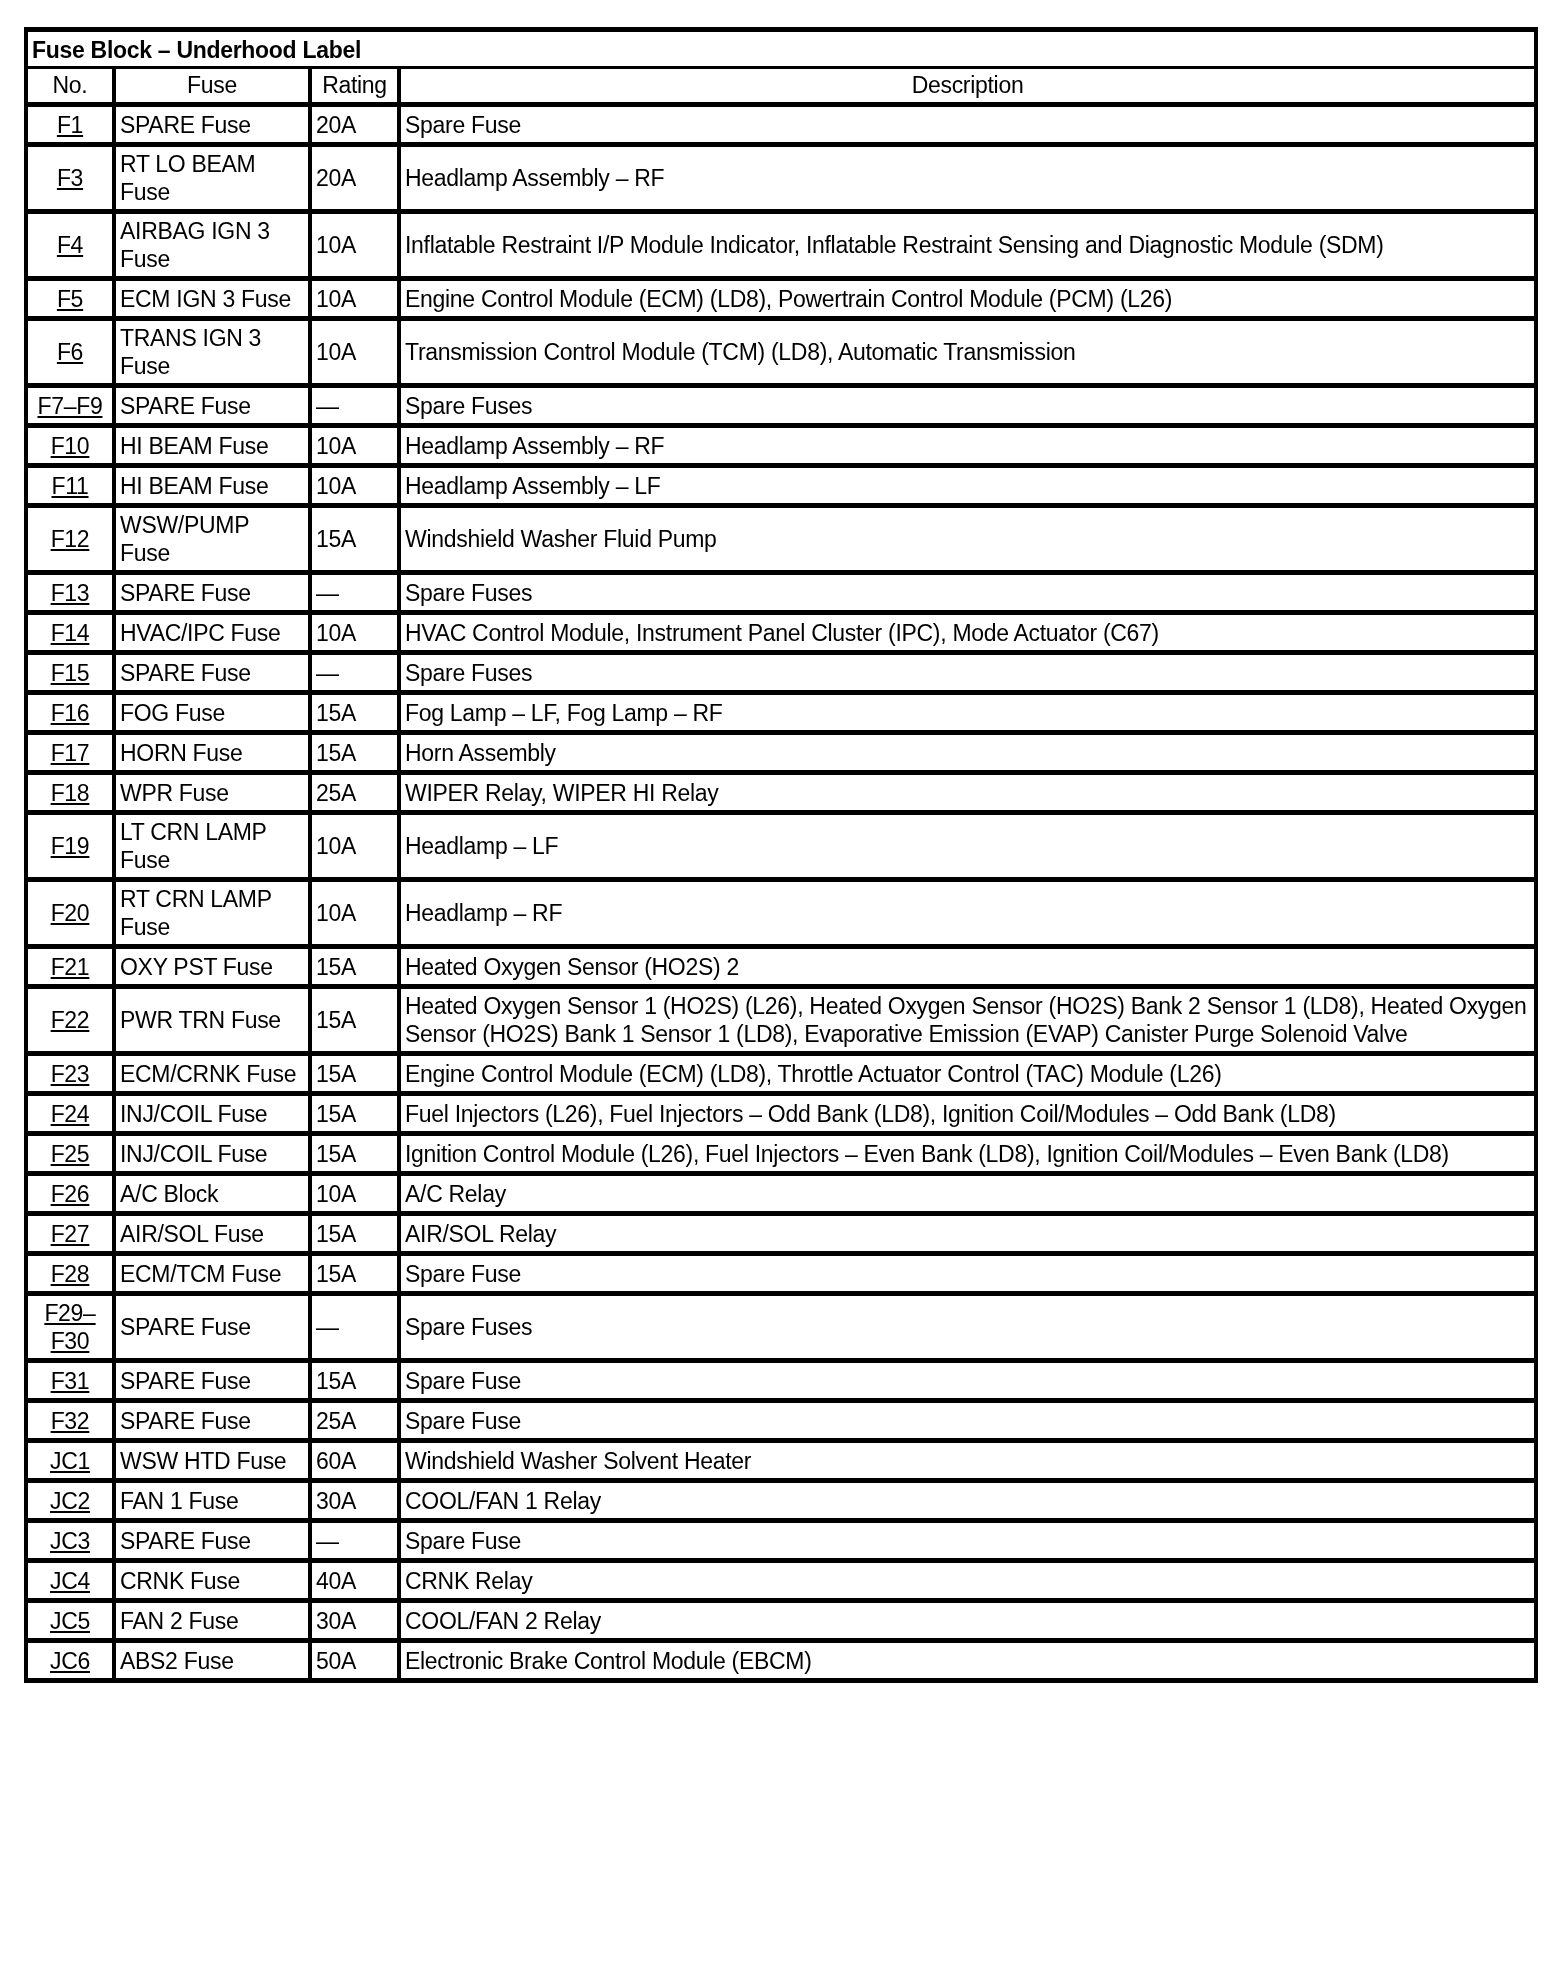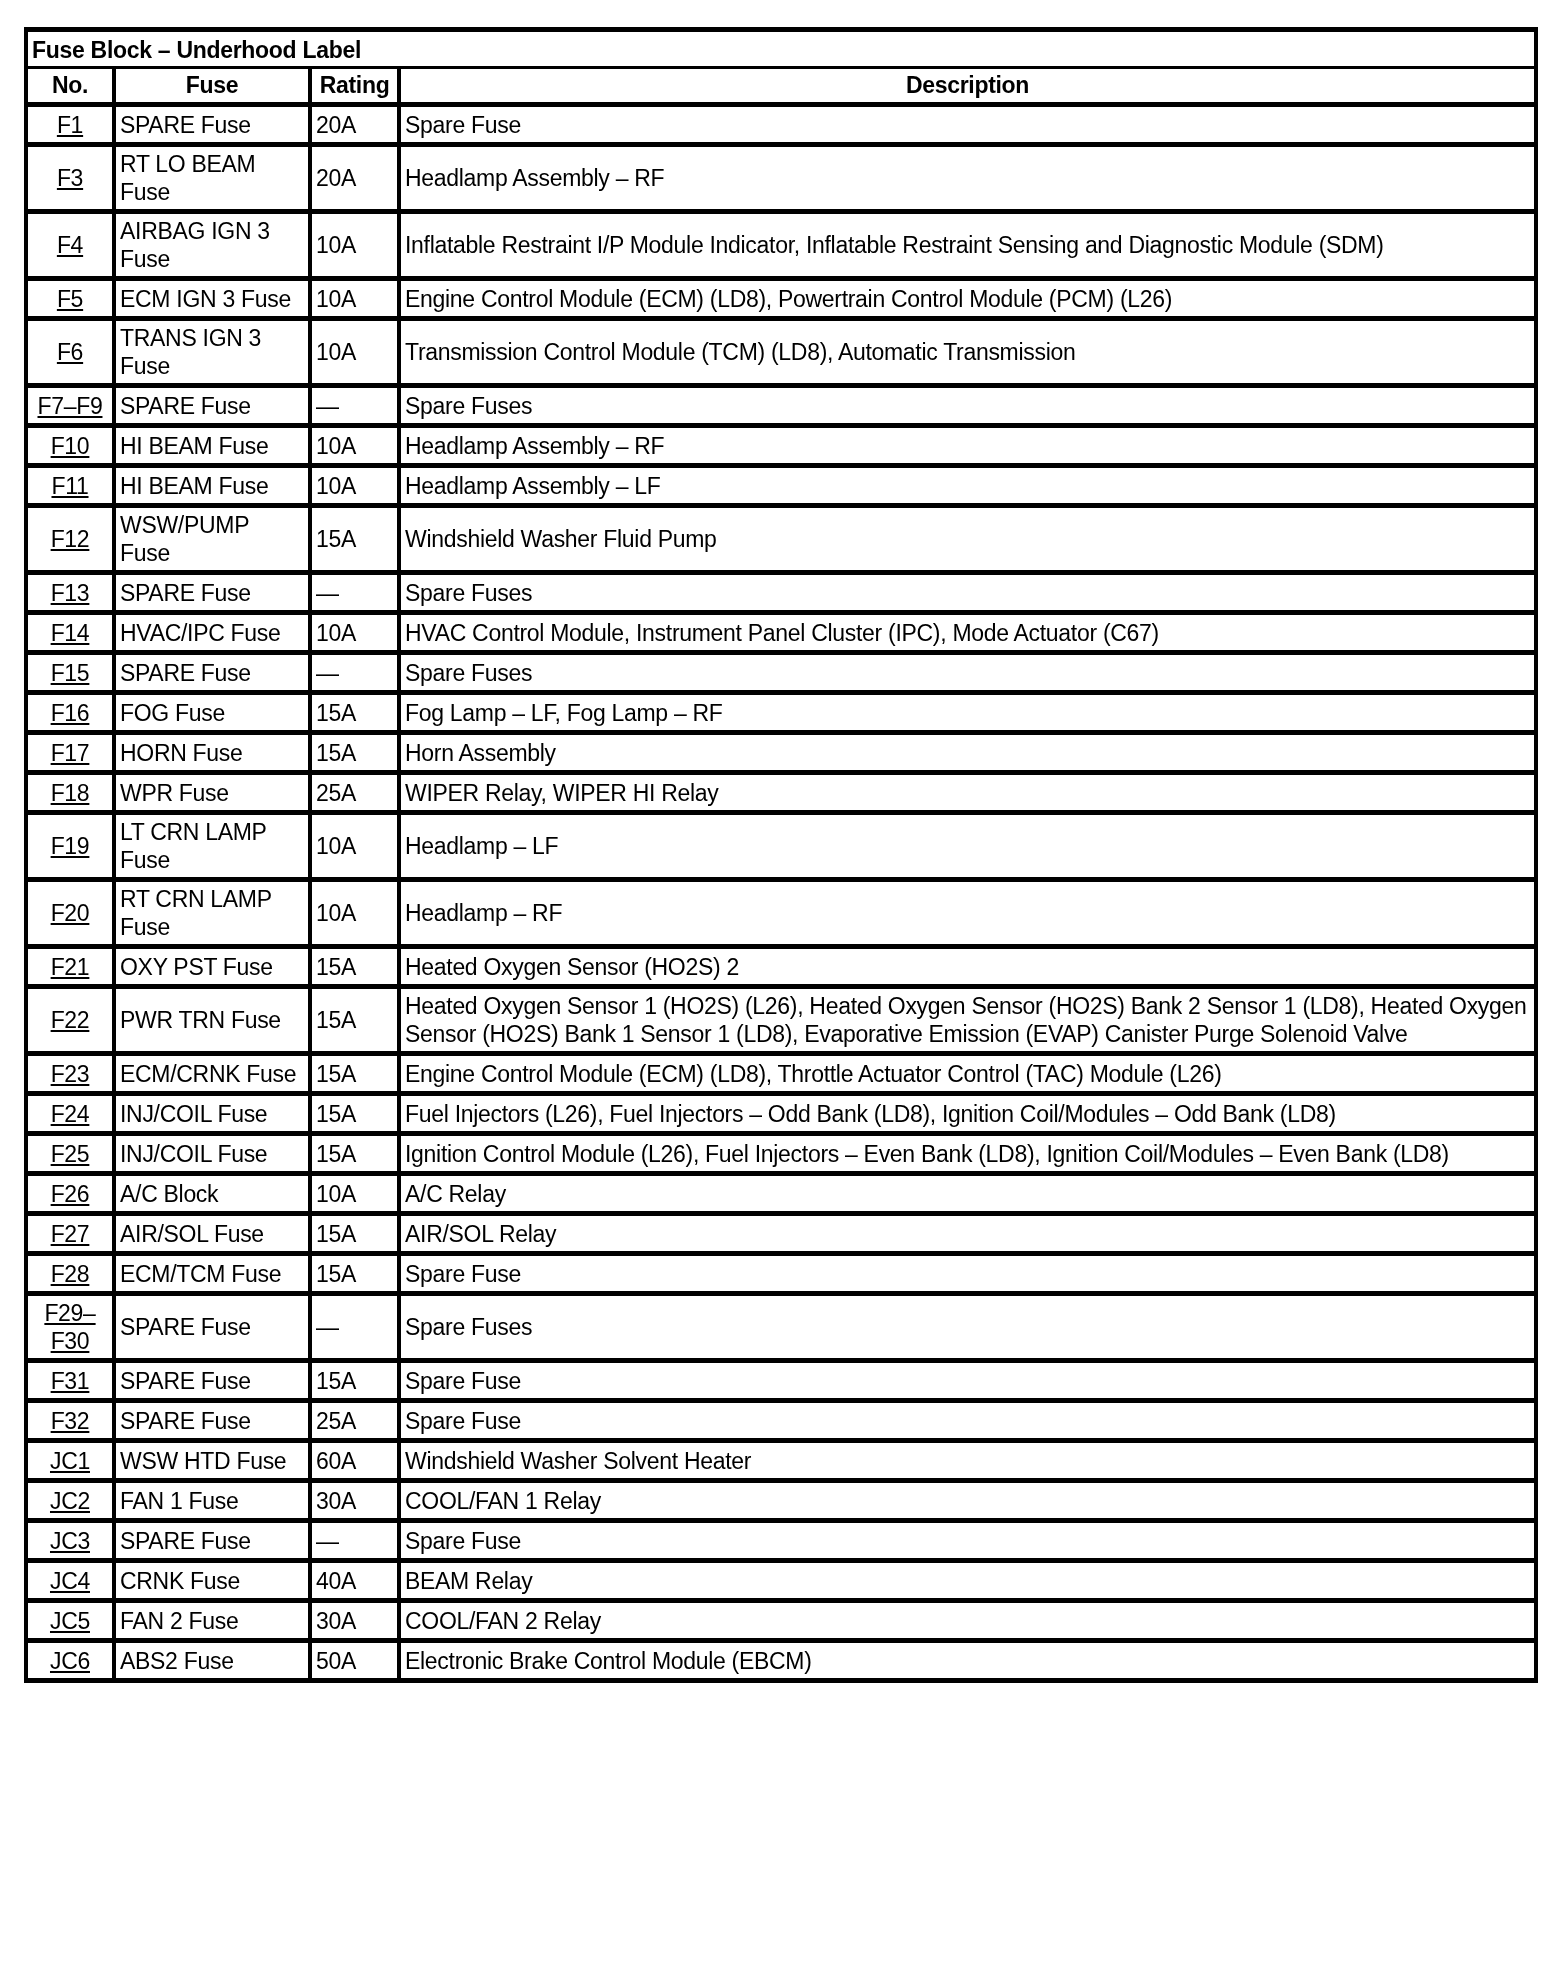--- a/index.html
+++ b/index.html
@@ -40,21 +40,21 @@
     letter-spacing: -0.3px;
   }
   .fuse-table .title-row th {
     font-weight: bold;
     text-align: left;
     height: 28px;
     padding: 4px 4px 2px 4px;
     border-bottom: 3px solid #000;
   }
   .fuse-table .header-row th {
-    font-weight: bold;
+    font-weight: normal;
     text-align: center;
     height: 28px;
     border-top: 3px solid #000;
     padding: 2px 2px 3px 2px;
     margin-top: 12px;
   }
   .fuse-table td.no {
     text-align: center;
     padding-left: 2px;
     padding-right: 2px;
@@ -276,21 +276,21 @@
     <tr>
         <td class="no">JC3</td>
         <td class="fuse">SPARE Fuse</td>
         <td class="rating">—</td>
         <td class="desc">Spare Fuse</td>
       </tr>
     <tr>
         <td class="no">JC4</td>
         <td class="fuse">CRNK Fuse</td>
         <td class="rating">40A</td>
-        <td class="desc">BEAM Relay</td>
+        <td class="desc">CRNK Relay</td>
       </tr>
     <tr>
         <td class="no">JC5</td>
         <td class="fuse">FAN 2 Fuse</td>
         <td class="rating">30A</td>
         <td class="desc">COOL/FAN 2 Relay</td>
       </tr>
     <tr>
         <td class="no">JC6</td>
         <td class="fuse">ABS2 Fuse</td>

